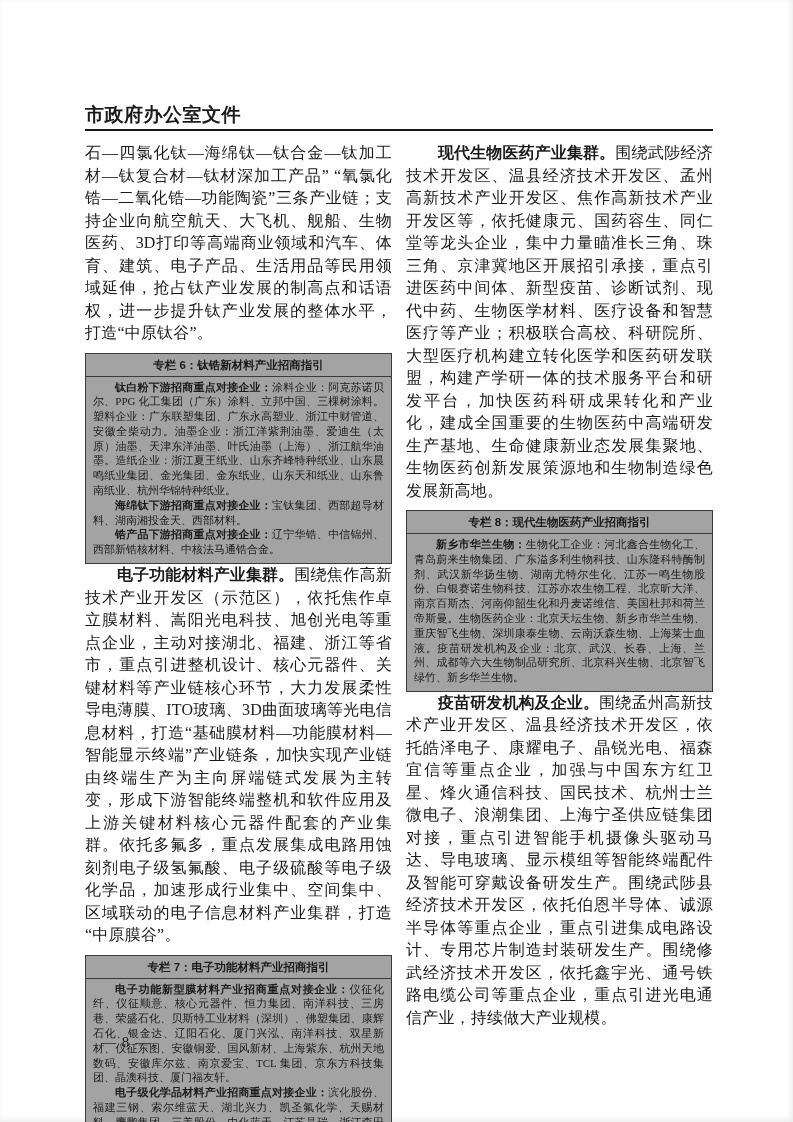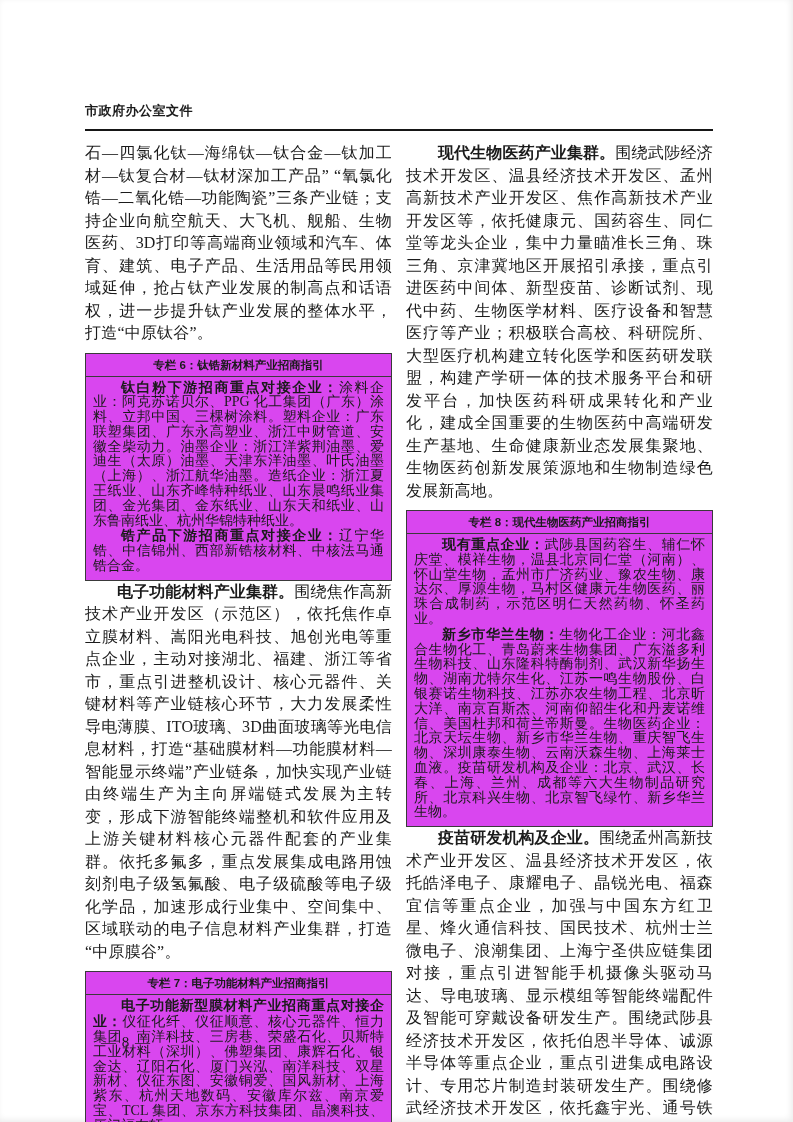--- a/index.html
+++ b/index.html
@@ -10,21 +10,21 @@
     box-sizing:border-box;
     overflow:hidden;
     font-family:"Liberation Serif","DejaVu Serif",serif;
     color:#1b1b1b;
     box-shadow:inset -2px -2px 6px rgba(0,0,0,.08);
   }
   .header{
     position:absolute;top:102px;left:85px;right:80px;
     display:flex;justify-content:space-between;align-items:baseline;
     font-family:"Liberation Sans","DejaVu Sans",sans-serif;
-    font-weight:bold;font-size:13px;letter-spacing:.5px;
+    font-weight:bold;font-size:19px;letter-spacing:.5px;
   }
   .rule{position:absolute;top:129px;left:85px;right:80px;border-top:2.5px solid #161616;}
   .content{
     position:absolute;top:142px;left:85px;right:80px;
     display:flex;gap:14px;
   }
   .col{width:307px;flex:0 0 307px;}
   p.body{
     margin:0;
     font-size:16px;line-height:22.5px;
@@ -32,33 +32,33 @@
     letter-spacing:.2px;
   }
   p.body.indent{text-indent:2em;}
   .plead{
     font-family:"Liberation Sans","DejaVu Sans",sans-serif;
     font-weight:bold;letter-spacing:0;
   }
   .box{
     border:1px solid #3a3a3a;
     margin-top:8px;
-    background:#d946ef;
+    background:#a3a3a3;
   }
   .box-title{
     font-family:"Liberation Sans","DejaVu Sans",sans-serif;
     font-weight:bold;font-size:11.5px;
     text-align:center;
     padding:4px 4px 3px 4px;
     border-bottom:1px solid #3a3a3a;
   }
   .box-body{padding:3px 7px 6px 7px;}
   .box-body p{
     margin:0;
-    font-size:14px;line-height:14.8px;
+    font-size:11px;line-height:14.8px;
     text-align:justify;
     text-indent:2em;
   }
   .box-body .lead{
     font-family:"Liberation Sans","DejaVu Sans",sans-serif;
     font-weight:bold;
   }
   .sp-after-box{margin-top:14px;}
   .sp-after-para{}
   .pageno{
@@ -79,20 +79,21 @@
   <div class="content">
 
     <div class="col">
 
       <p class="body"><span>石—四氯化钛—海绵钛—钛合金—钛加工材—钛复合材—钛材深加工产品” “氧氯化锆—二氧化锆—功能陶瓷”三条产业链；支持企业向航空航天、大飞机、舰船、生物医药、3D打印等高端商业领域和汽车、体育、建筑、电子产品、生活用品等民用领域延伸，抢占钛产业发展的制高点和话语权，进一步提升钛产业发展的整体水平，打造“中原钛谷”。</span></p>
 
       <div class="box">
         <div class="box-title">专栏 6：钛锆新材料产业招商指引</div>
         <div class="box-body">
           <p><span class="lead">钛白粉下游招商重点对接企业：</span><span>涂料企业：阿克苏诺贝尔、PPG 化工集团（广东）涂料、立邦中国、三棵树涂料。塑料企业：广东联塑集团、广东永高塑业、浙江中财管道、安徽全柴动力。油墨企业：浙江洋紫荆油墨、爱迪生（太原）油墨、天津东洋油墨、叶氏油墨（上海）、浙江航华油墨。造纸企业：浙江夏王纸业、山东齐峰特种纸业、山东晨鸣纸业集团、金光集团、金东纸业、山东天和纸业、山东鲁南纸业、杭州华锦特种纸业。</span></p>
+          <p><span class="lead">海绵钛下游招商重点对接企业：</span><span>宝钛集团、西部超导材料、湖南湘投金天、西部材料。</span></p>
           <p><span class="lead">锆产品下游招商重点对接企业：</span><span>辽宁华锆、中信锦州、西部新锆核材料、中核法马通锆合金。</span></p>
         </div>
       </div>
 
       <p class="body indent sp-after-box"><span class="plead">电子功能材料产业集群。</span><span>围绕焦作高新技术产业开发区（示范区），依托焦作卓立膜材料、嵩阳光电科技、旭创光电等重点企业，主动对接湖北、福建、浙江等省市，重点引进整机设计、核心元器件、关键材料等产业链核心环节，大力发展柔性导电薄膜、ITO玻璃、3D曲面玻璃等光电信息材料，打造“基础膜材料—功能膜材料—智能显示终端”产业链条，加快实现产业链由终端生产为主向屏端链式发展为主转变，形成下游智能终端整机和软件应用及上游关键材料核心元器件配套的产业集群。依托多氟多，重点发展集成电路用蚀刻剂电子级氢氟酸、电子级硫酸等电子级化学品，加速形成行业集中、空间集中、区域联动的电子信息材料产业集群，打造“中原膜谷”。</span></p>
 
       <div class="box">
         <div class="box-title">专栏 7：电子功能材料产业招商指引</div>
         <div class="box-body">
           <p><span class="lead">电子功能新型膜材料产业招商重点对接企业：</span><span>仪征化纤、仪征顺意、核心元器件、恒力集团、南洋科技、三房巷、荣盛石化、贝斯特工业材料（深圳）、佛塑集团、康辉石化、银金达、辽阳石化、厦门兴泓、南洋科技、双星新材、仪征东图、安徽铜爱、国风新材、上海紫东、杭州天地数码、安徽库尔兹、南京爱宝、TCL 集团、京东方科技集团、晶澳科技、厦门福友轩。</span></p>
@@ -102,21 +103,20 @@
 
     </div>
 
     <div class="col">
 
       <p class="body indent"><span class="plead">现代生物医药产业集群。</span><span>围绕武陟经济技术开发区、温县经济技术开发区、孟州高新技术产业开发区、焦作高新技术产业开发区等，依托健康元、国药容生、同仁堂等龙头企业，集中力量瞄准长三角、珠三角、京津冀地区开展招引承接，重点引进医药中间体、新型疫苗、诊断试剂、现代中药、生物医学材料、医疗设备和智慧医疗等产业；积极联合高校、科研院所、大型医疗机构建立转化医学和医药研发联盟，构建产学研一体的技术服务平台和研发平台，加快医药科研成果转化和产业化，建成全国重要的生物医药中高端研发生产基地、生命健康新业态发展集聚地、生物医药创新发展策源地和生物制造绿色发展新高地。</span></p>
 
       <div class="box sp-after-para">
         <div class="box-title">专栏 8：现代生物医药产业招商指引</div>
         <div class="box-body">
-          <p><span class="lead">现有重点企业：</span><span>武陟县国药容生、辅仁怀庆堂、模祥生物，温县北京同仁堂（河南）、怀山堂生物，孟州市广济药业、豫农生物、康达尔、厚源生物，马村区健康元生物医药、丽珠合成制药，示范区明仁天然药物、怀圣药业。</span></p>
           <p><span class="lead">新乡市华兰生物：</span><span>生物化工企业：河北鑫合生物化工、青岛蔚来生物集团、广东溢多利生物科技、山东隆科特酶制剂、武汉新华扬生物、湖南尤特尔生化、江苏一鸣生物股份、白银赛诺生物科技、江苏亦农生物工程、北京昕大洋、南京百斯杰、河南仰韶生化和丹麦诺维信、美国杜邦和荷兰帝斯曼。生物医药企业：北京天坛生物、新乡市华兰生物、重庆智飞生物、深圳康泰生物、云南沃森生物、上海莱士血液。疫苗研发机构及企业：北京、武汉、长春、上海、兰州、成都等六大生物制品研究所、北京科兴生物、北京智飞绿竹、新乡华兰生物。</span></p>
         </div>
       </div>
 
       <p class="body indent sp-after-box"><span class="plead">疫苗研发机构及企业。</span><span>围绕孟州高新技术产业开发区、温县经济技术开发区，依托皓泽电子、康耀电子、晶锐光电、福森宜信等重点企业，加强与中国东方红卫星、烽火通信科技、国民技术、杭州士兰微电子、浪潮集团、上海宁圣供应链集团对接，重点引进智能手机摄像头驱动马达、导电玻璃、显示模组等智能终端配件及智能可穿戴设备研发生产。围绕武陟县经济技术开发区，依托伯恩半导体、诚源半导体等重点企业，重点引进集成电路设计、专用芯片制造封装研发生产。围绕修武经济技术开发区，依托鑫宇光、通号铁路电缆公司等重点企业，重点引进光电通信产业，持续做大产业规模。</span></p>
 
     </div>
 
   </div>
 

